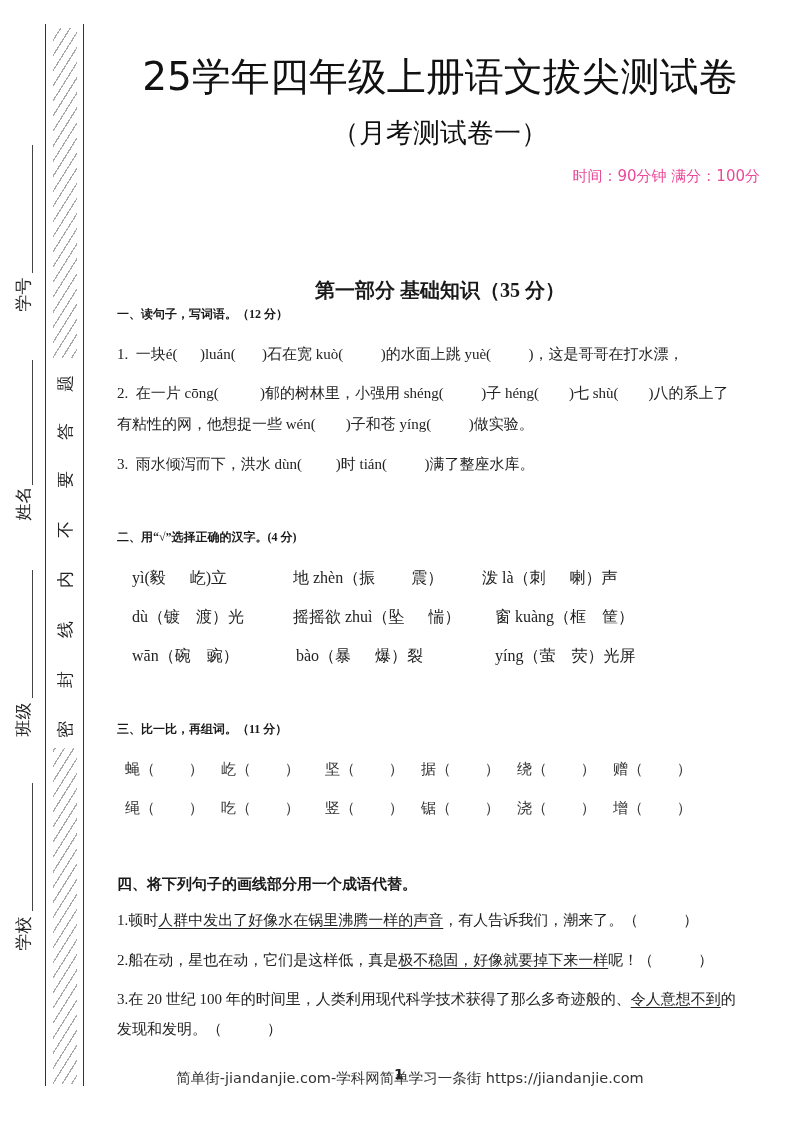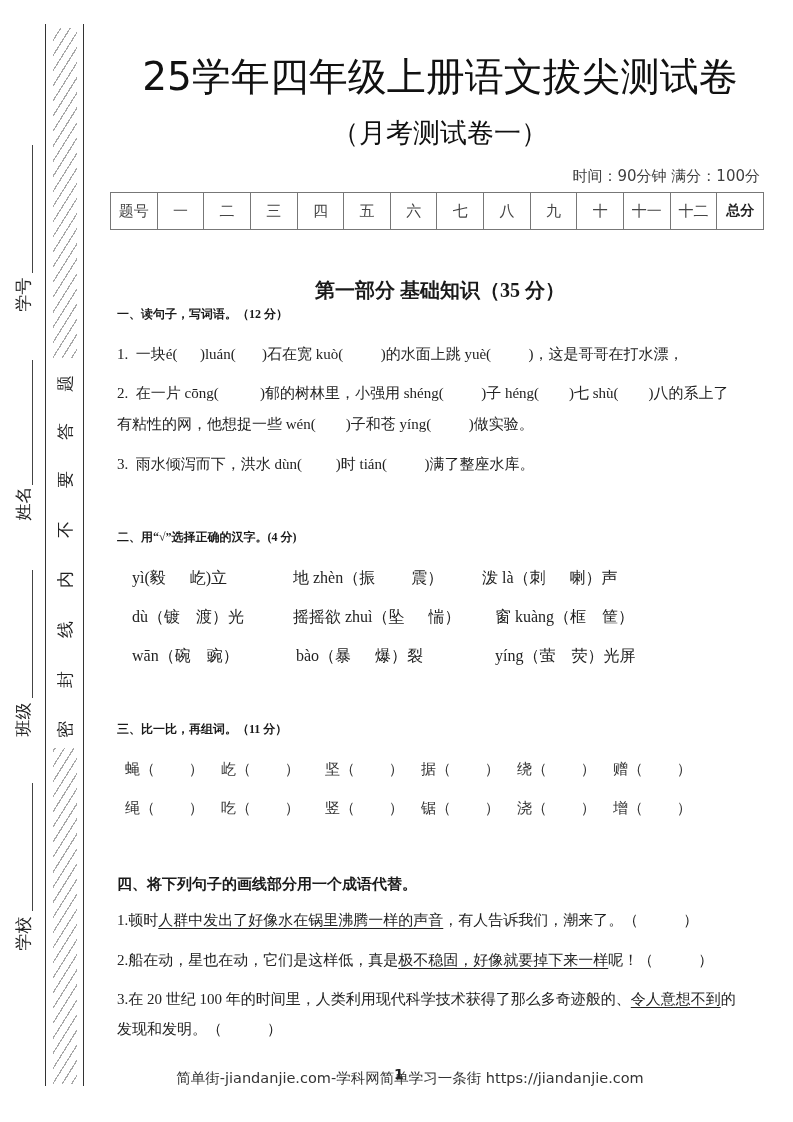--- a/index.html
+++ b/index.html
@@ -21,21 +21,21 @@
   .field-label { position: absolute; left: 6px; width: 34px; text-align: center;
     font-family: "DejaVu Serif", serif; font-size: 17px; color: #222;
     transform: rotate(-90deg); white-space: nowrap; }
 
   
   .title { position: absolute; left: 100px; top: 50px; width: 680px; text-align: center;
     font-family: "DejaVu Sans", sans-serif; font-size: 39px; letter-spacing: 0px; color: #111; }
   .subtitle { position: absolute; left: 100px; top: 115px; width: 680px; text-align: center;
     font-family: "DejaVu Sans", sans-serif; font-size: 27px; color: #111; }
   .time-info { position: absolute; right: 33px; top: 167px;
-    font-family: "DejaVu Sans", sans-serif; font-size: 15px; color: #404040; }
+    font-family: "DejaVu Sans", sans-serif; font-size: 15px; color: #ec4899; }
 
   
   .score-table { position: absolute; left: 110px; top: 192px; width: 654px; border-collapse: collapse; }
   .score-table td { border: 1.2px solid #777; height: 37px; text-align: center; vertical-align: middle;
     font-size: 15px; color: #444; width: 46px; }
   .score-table td.head { width: 46px; }
   .score-table td.total { font-weight: bold; color: #222; font-family: "DejaVu Sans", sans-serif; font-size: 14px; }
 
   
   .part-title { position: absolute; left: 110px; top: 277px; width: 660px; text-align: center;
@@ -83,36 +83,20 @@
   <div class="field-line" style="top:783px;height:128px"></div>
   <div class="field-label" style="top:922px">学校</div>
 </div>
 
 <div class="title">25学年四年级上册语文拔尖测试卷</div>
 <div class="subtitle">（月考测试卷一）</div>
 <div class="time-info">时间：90分钟  满分：100分</div>
 
 <table class="score-table">
   <tbody>
-      <tr>
-    <td class="head">题号</td>
-    <td>一</td>
-    <td>二</td>
-    <td>三</td>
-    <td>四</td>
-    <td>五</td>
-    <td>六</td>
-    <td>七</td>
-    <td>八</td>
-    <td>九</td>
-    <td>十</td>
-    <td>十一</td>
-    <td>十二</td>
-    <td class="total">总分</td>
-  </tr>
 </tbody>
   </table>
 
 <div class="part-title">第一部分   基础知识（35 分）</div>
 
 <div class="sec-title" style="top:306px">一、读句子，写词语。（12 分）</div>
 <div class="line" style="top:345px">1.  一块é(      )luán(       )石在宽 kuò(          )的水面上跳 yuè(          )，这是哥哥在打水漂，</div>
 <div class="line" style="top:384px">2.  在一片 cōng(           )郁的树林里，小强用 shéng(          )子 héng(        )七 shù(        )八的系上了</div>
 <div class="line" style="top:415px">有粘性的网，他想捉一些 wén(        )子和苍 yíng(          )做实验。</div>
 <div class="line" style="top:455px">3.  雨水倾泻而下，洪水 dùn(         )时 tián(          )满了整座水库。</div>

